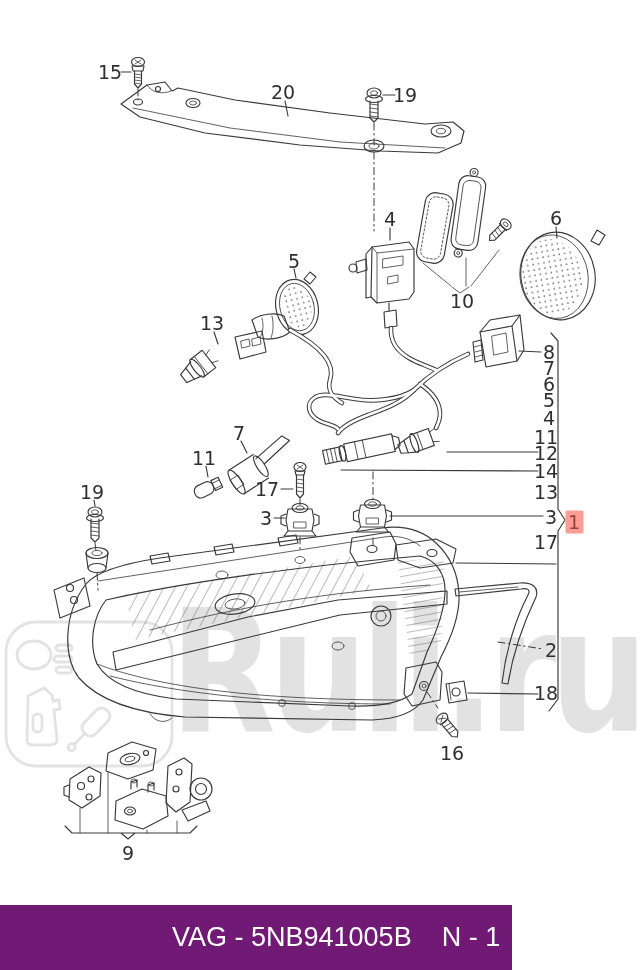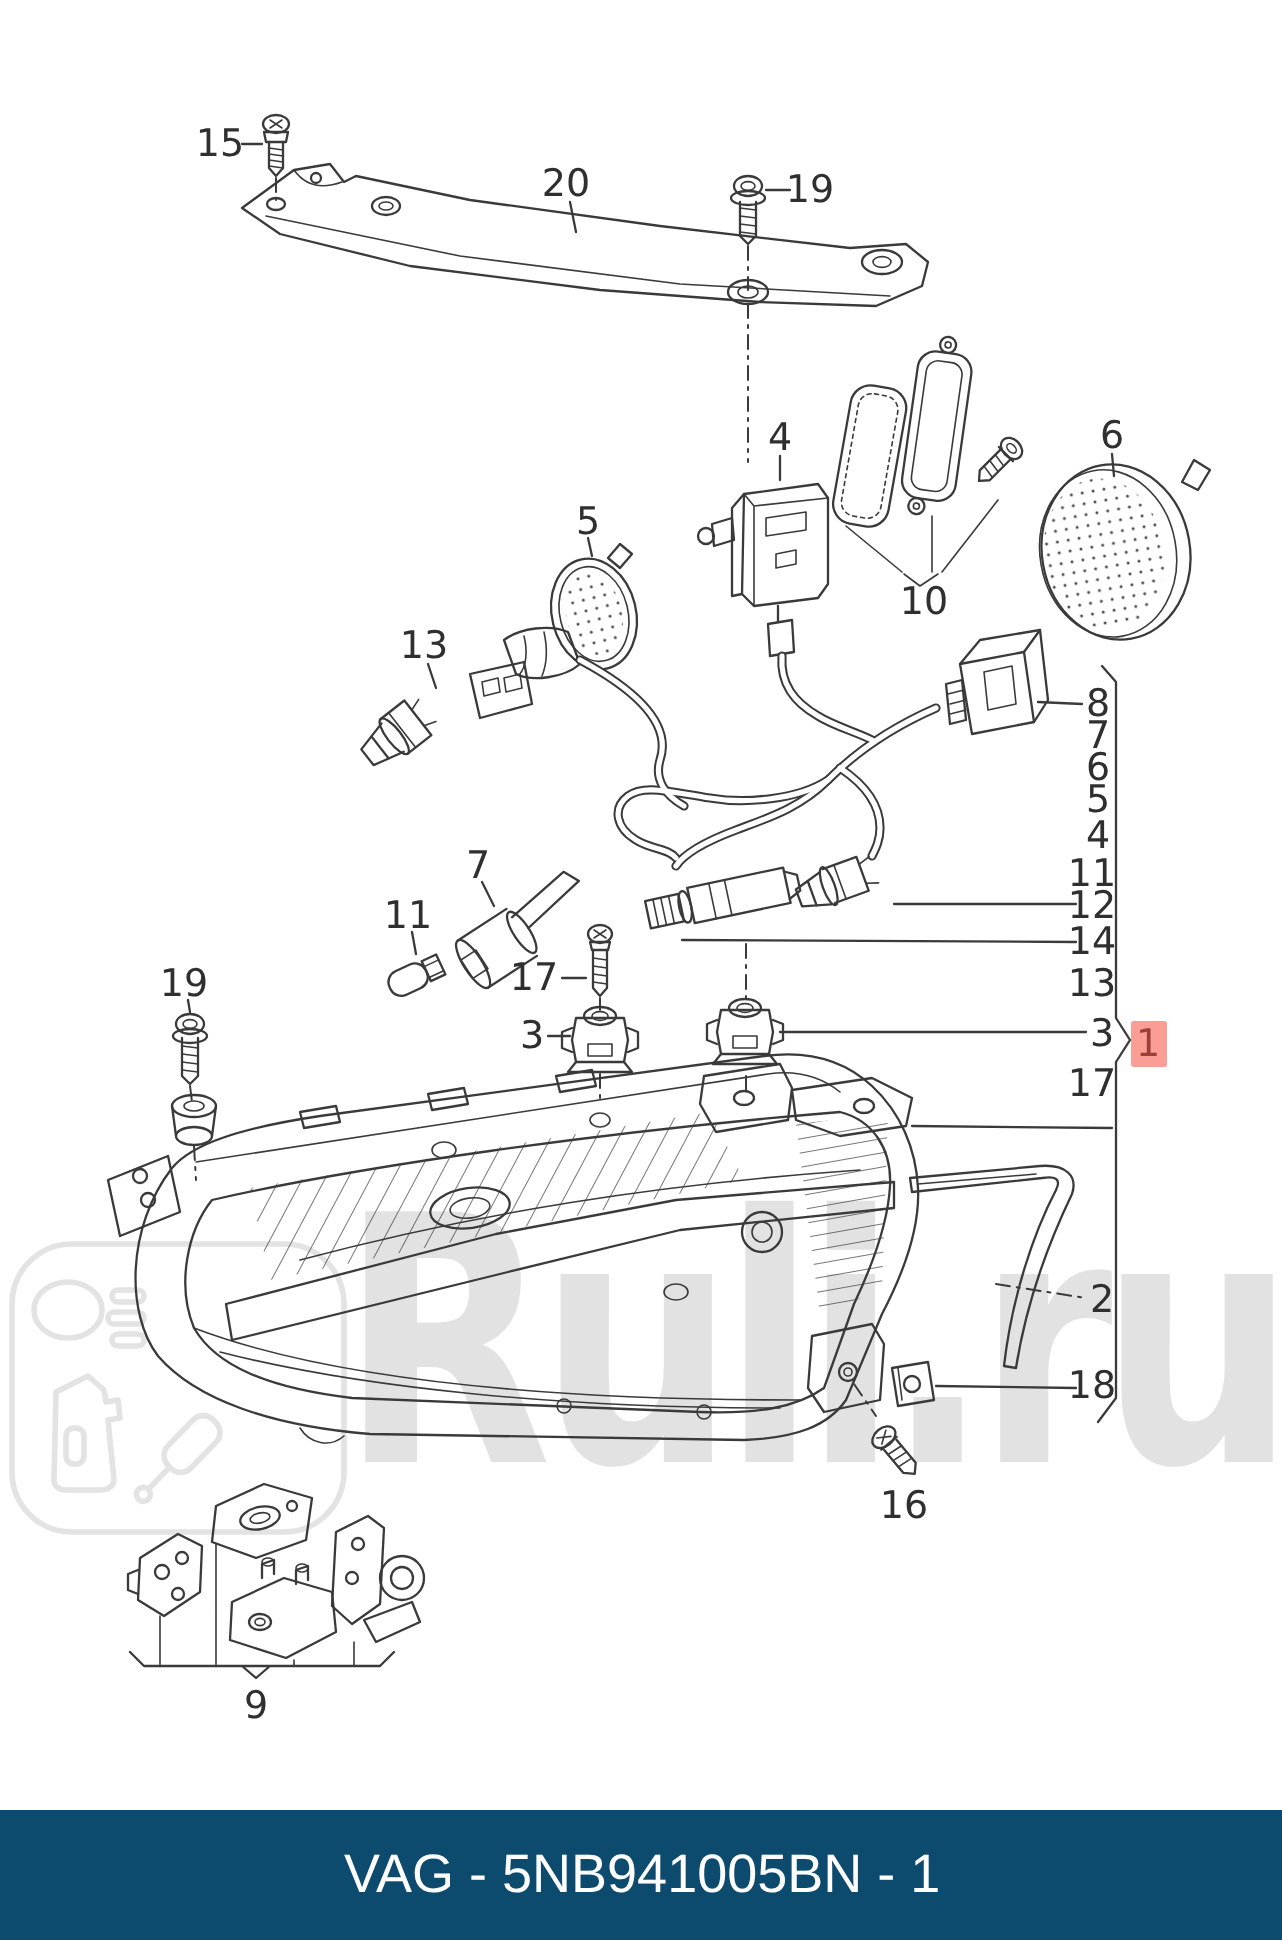--- a/index.html
+++ b/index.html
@@ -13,25 +13,25 @@
   
   .diagram{position:absolute;left:0;top:0;}
   .ln{fill:none;stroke:#3a3a3a;stroke-width:1.15;stroke-linejoin:round;stroke-linecap:round;}
   .th{stroke-width:0.8;}
   .dd{stroke-dasharray:7 3.5 1.5 3.5;stroke-width:1;}
   .cabA{fill:none;stroke:#3a3a3a;stroke-width:4.6;stroke-linecap:round;}
   .cabB{fill:none;stroke:#ffffff;stroke-width:2.6;stroke-linecap:round;}
   .callout{font-size:19px;fill:#2f2f2f;text-anchor:middle;dominant-baseline:central;}
   .callout.hl{fill:#9c3f38;}
   
-  .footer{position:absolute;left:0;bottom:0;width:641px;height:65px;background:#0c4a6e;
+  .footer{position:absolute;left:0;bottom:0;width:512px;height:65px;background:#701a75;
           display:flex;align-items:center;color:#fff;font-size:27px;
           font-family:"Liberation Sans",sans-serif;}
   .footer .left{margin-left:172px;}
-  .footer .right{}
+  .footer .right{margin-left:30px;}
 </style>
 </head>
 <body>
 
 <div class="stage">
 
   <div class="wm-text">Ruli.ru</div>
   <svg class="wm-svg" width="641" height="970" viewBox="0 0 641 970">
     <g fill="none" stroke="#e3e3e3" stroke-width="2.8" stroke-linejoin="round">
       <rect x="6" y="622" width="166" height="144" rx="30"></rect>

